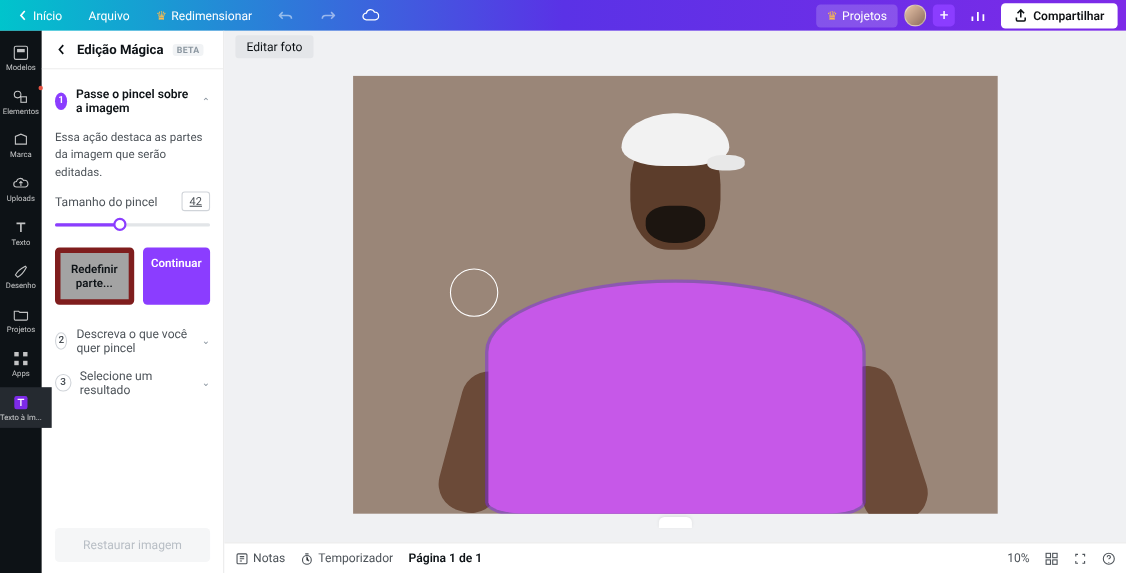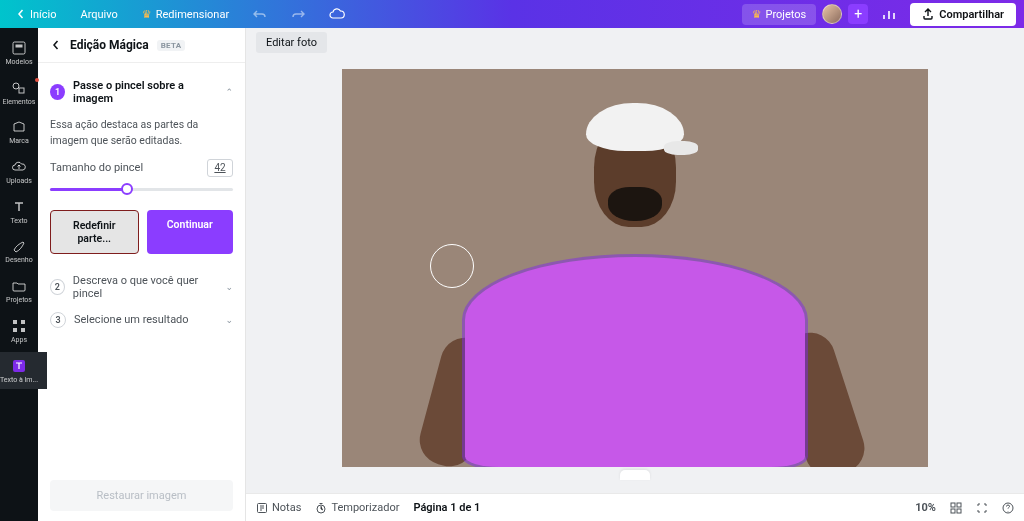--- a/index.html
+++ b/index.html
@@ -14,41 +14,41 @@
 .avatar { width: 20px; height: 20px; border-radius: 50%; background: linear-gradient(135deg,#e8c5a8,#8b6b5c); border: 1px solid rgba(255,255,255,0.4); }
 .plus-btn { width: 20px; height: 20px; background: #8b3dff; border-radius: 4px; display: flex; align-items: center; justify-content: center; font-size: 14px; }
 .share-btn { background: #fff; color: #0f1114; padding: 5px 12px; border-radius: 4px; display: flex; align-items: center; gap: 5px; font-weight: 600; }
 .main { display: flex; height: 493px; }
 .sidebar { width: 38px; background: #0d1216; display: flex; flex-direction: column; align-items: center; padding-top: 6px; gap: 2px; }
 .sb-item { width: 56px; display: flex; flex-direction: column; align-items: center; gap: 2px; padding: 5px 0; cursor: pointer; color: rgba(255,255,255,0.75); position: relative; }
 .sb-item.active { background: #252a30; }
 .sb-icon { width: 18px; height: 18px; display: flex; align-items: center; justify-content: center; }
 .sb-label { font-size: 7px; text-align: center; color: rgba(255,255,255,0.75); line-height: 1.1; }
 .sb-dot { position: absolute; top: 4px; right: 8px; width: 4px; height: 4px; background: #e35141; border-radius: 50%; }
-.panel { width: 208px; background: #fff; border-right: 1px solid #e5e5e5; display: flex; flex-direction: column; }
+.panel { width: 166px; background: #fff; border-right: 1px solid #e5e5e5; display: flex; flex-direction: column; }
 .panel-head { display: flex; align-items: center; gap: 8px; padding: 10px 12px; border-bottom: 1px solid #eee; }
 .back-chev { cursor: pointer; }
 .panel-title { font-size: 12px; font-weight: 700; color: #0d1216; }
 .beta { font-size: 8px; font-weight: 700; color: #8b96a0; background: #f1f3f5; padding: 1px 4px; border-radius: 3px; letter-spacing: 0.3px; }
 .panel-body { padding: 10px 12px; flex: 1; overflow-y: auto; }
 .step { display: flex; align-items: center; gap: 8px; padding: 6px 0; font-size: 11px; cursor: pointer; }
 .step-num { width: 16px; height: 16px; border-radius: 50%; display: flex; align-items: center; justify-content: center; font-size: 9px; font-weight: 600; }
 .step-num.active { background: #8b3dff; color: #fff; }
 .step-num.inactive { background: #fff; border: 1px solid #d0d4d9; color: #4d5359; }
 .step-chev { margin-left: auto; color: #8b96a0; font-size: 9px; }
 .step-desc { font-size: 10.5px; color: #4d5359; line-height: 1.5; margin: 6px 0 10px; }
 .slider-row { display: flex; align-items: center; justify-content: space-between; font-size: 11px; color: #4d5359; margin-bottom: 5px; }
 .slider-val { width: 26px; height: 18px; border: 1px solid #d0d4d9; border-radius: 3px; font-size: 10px; text-align: center; display: flex; align-items: center; justify-content: center; text-decoration: underline; }
 .slider-track { position: relative; height: 14px; margin-bottom: 14px; }
 .slider-line { position: absolute; top: 6px; left: 0; right: 0; height: 3px; background: #e2e5e8; border-radius: 2px; }
 .slider-fill { position: absolute; top: 6px; left: 0; width: 42%; height: 3px; background: #8b3dff; border-radius: 2px; }
 .slider-thumb { position: absolute; top: 1px; left: 42%; width: 12px; height: 12px; background: #fff; border: 2px solid #8b3dff; border-radius: 50%; transform: translateX(-50%); }
 .btn-row { display: flex; gap: 8px; margin-bottom: 14px; }
 .btn { flex: 1; padding: 8px 6px; border-radius: 4px; font-size: 10.5px; font-weight: 600; text-align: center; cursor: pointer; }
-.btn-secondary { background: #e5e5e5; border: 1px solid #7f1d1d; color: #0d1216; }
+.btn-secondary { background: #a3a3a3; border: 5px solid #7f1d1d; color: #0d1216; }
 .btn-primary { background: #8b3dff; color: #fff; }
 .panel-foot { padding: 10px 12px; }
 .restore-btn { width: 100%; padding: 9px; background: #f5f6f7; color: #b8bec5; font-size: 11px; text-align: center; border-radius: 4px; cursor: pointer; }
 .canvas-area { flex: 1; background: #f0f1f3; position: relative; display: flex; flex-direction: column; }
 .canvas-toolbar { height: 28px; padding: 5px 10px; display: flex; align-items: center; }
 .edit-photo-btn { background: #e4e6e9; border: none; padding: 4px 10px; border-radius: 3px; font-size: 11px; color: #0d1216; cursor: pointer; }
 .canvas-stage { flex: 1; display: flex; align-items: center; justify-content: center; position: relative; }
 .photo-wrap { width: 586px; height: 398px; background: #9a8678; position: relative; overflow: hidden; }
 .person-body { position: absolute; left: 50%; bottom: 0; transform: translateX(-50%); width: 380px; height: 280px; }
 .tshirt { position: absolute; bottom: 0; left: 50%; transform: translateX(-50%); width: 340px; height: 210px; background: #c658e8; border-radius: 50% 50% 10% 10% / 30% 30% 5% 5%; box-shadow: 0 0 0 3px rgba(125,42,232,0.5); }
@@ -56,21 +56,21 @@
 .arm-r { position: absolute; bottom: -10px; right: -25px; width: 60px; height: 145px; background: #6b4a38; border-radius: 25px; transform: rotate(-18deg); }
 .head { position: absolute; top: -68px; left: 50%; transform: translateX(-50%); width: 82px; height: 108px; background: #5c3d2b; border-radius: 45% 45% 42% 42%; }
 .cap { position: absolute; top: -16px; left: -8px; width: 98px; height: 48px; background: #f2f2f2; border-radius: 48% 48% 40% 40% / 65% 65% 35% 35%; }
 .cap-brim { position: absolute; bottom: -4px; right: -14px; width: 34px; height: 14px; background: #e8e8e8; border-radius: 40%; }
 .beard { position: absolute; bottom: 6px; left: 14px; width: 54px; height: 34px; background: #1c1510; border-radius: 40% 40% 48% 48%; }
 .brush-cursor { position: absolute; left: 88px; top: 175px; width: 44px; height: 44px; border: 1.5px solid #fff; border-radius: 50%; }
 .tab-handle { position: absolute; bottom: 0; left: 50%; transform: translateX(-50%); width: 30px; height: 10px; background: #fff; border-radius: 5px 5px 0 0; box-shadow: 0 -1px 3px rgba(0,0,0,0.08); }
 .bottom-bar { height: 28px; background: #fff; border-top: 1px solid #e9e9e9; display: flex; align-items: center; padding: 0 10px; font-size: 11px; color: #4d5359; justify-content: space-between; margin-top: 13px; }
 .bb-left { display: flex; align-items: center; gap: 14px; }
 .bb-item { display: flex; align-items: center; gap: 4px; cursor: pointer; }
-.bb-right { display: flex; align-items: center; gap: 14px; font-weight: bold; }
+.bb-right { display: flex; align-items: center; gap: 14px; }
 svg { display: block; }
 </style>
 </head>
 <body>
 
 <div class="topbar">
   <div class="tb-left">
     <div class="tb-btn">
       <svg width="10" height="10" viewBox="0 0 10 10">
           <path d="M6.5 1L3 5l3.5 4" stroke="#fff" stroke-width="1.5" fill="none"></path>

